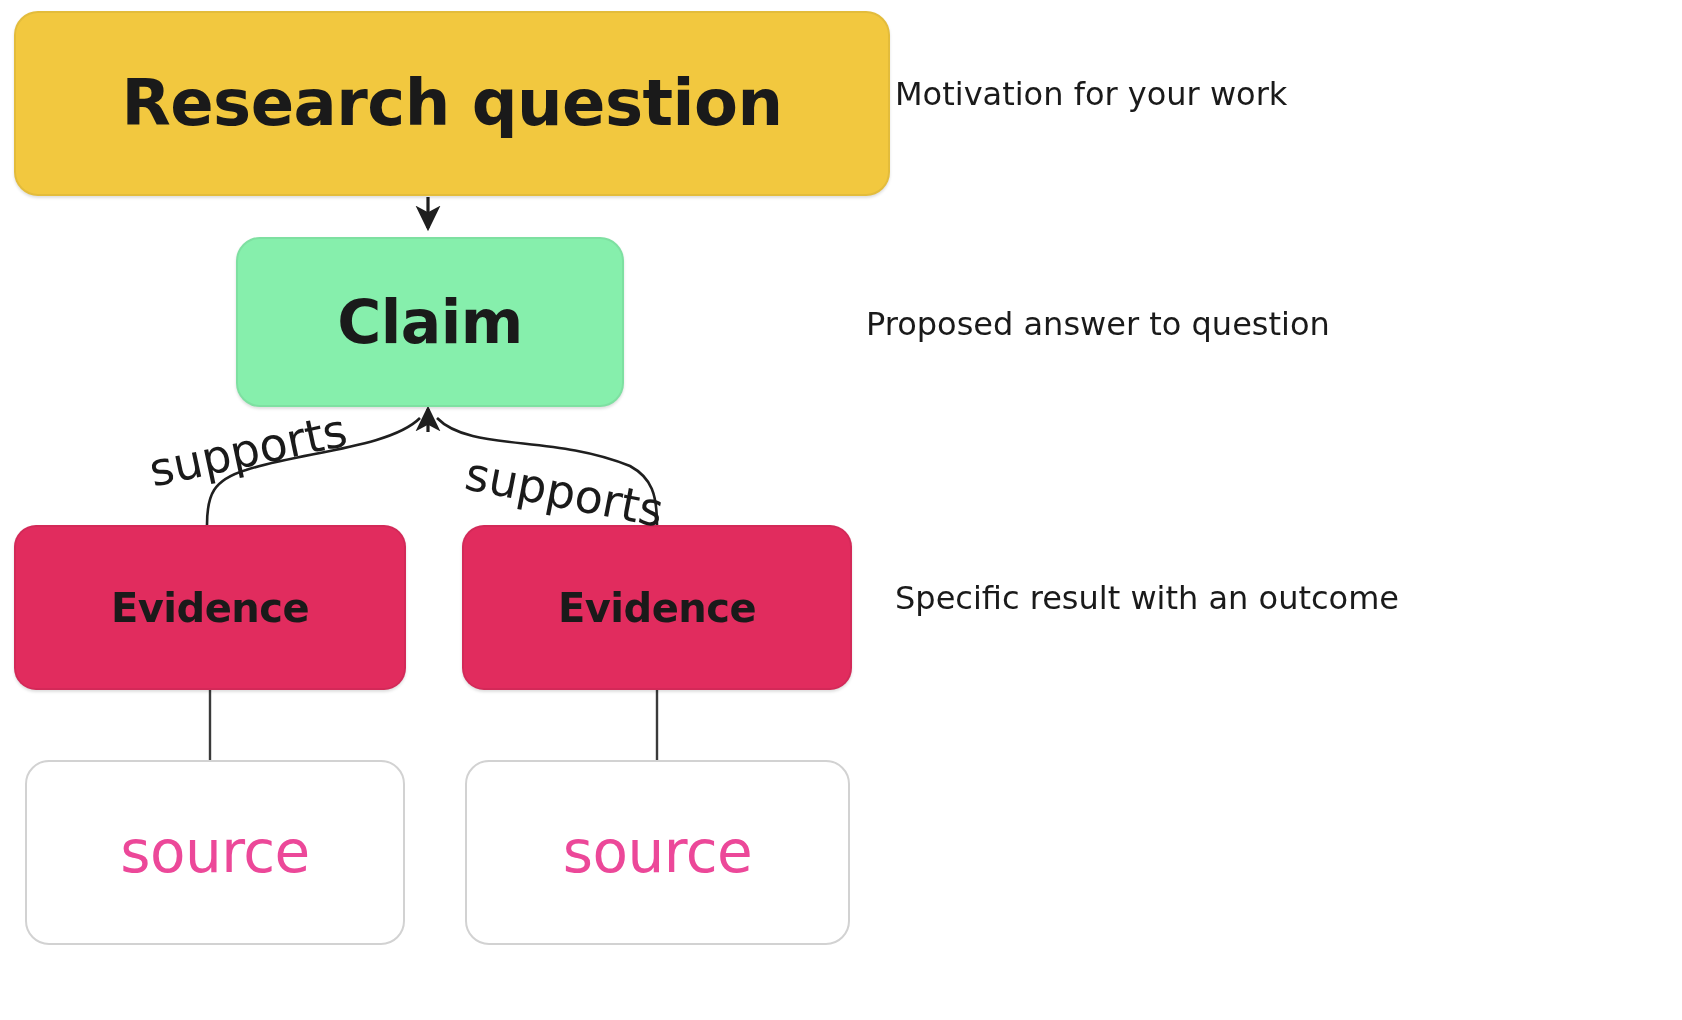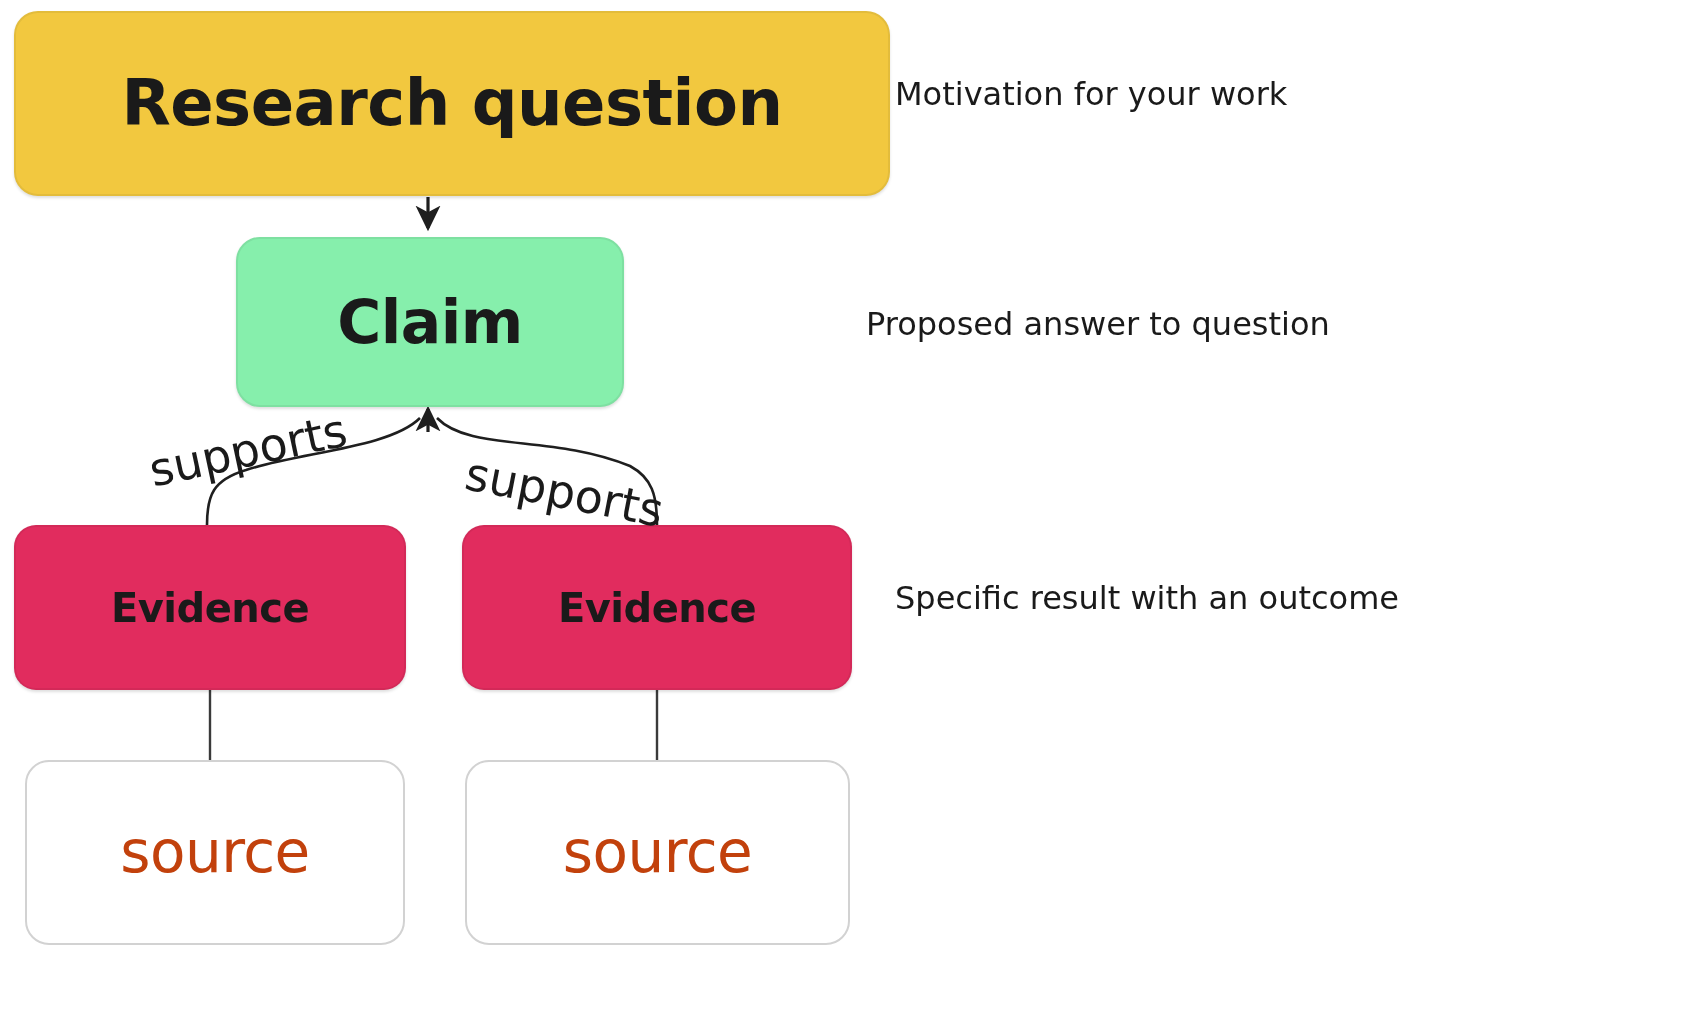--- a/index.html
+++ b/index.html
@@ -89,21 +89,21 @@
     left: 465px; top: 760px;
     width: 385px; height: 185px;
     background: #ffffff;
     border: 2px solid #d2d2d2;
     border-radius: 24px;
     box-shadow: none;
   }
   .node-source .node-label {
     font-size: 58px;
     font-weight: 400;
-    color: #c2410c;
+    color: #ec4899;
   }
 
   
   .desc {
     position: absolute;
     font-size: 32px;
     font-weight: 400;
     color: #1a1a1a;
     white-space: nowrap;
     line-height: 1;

